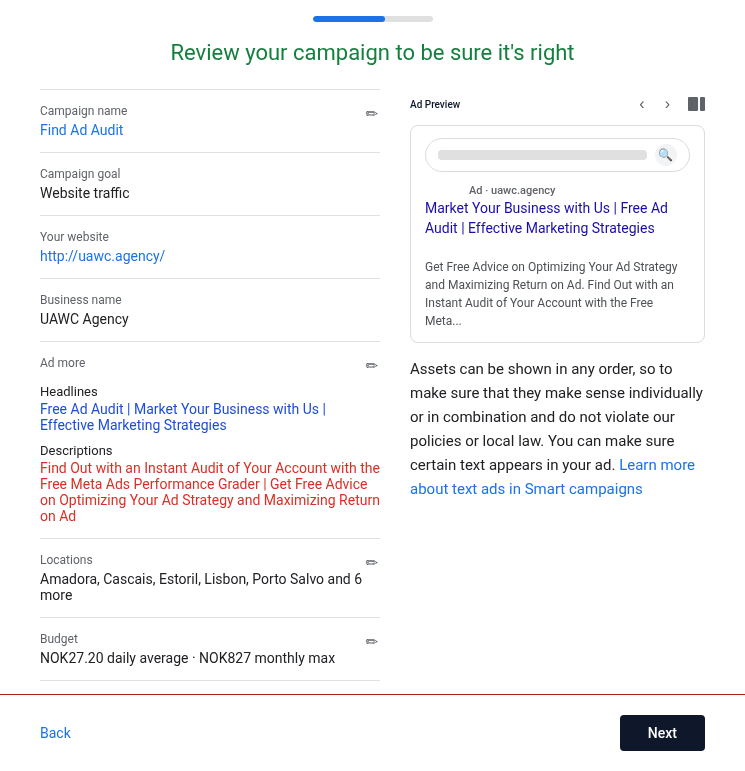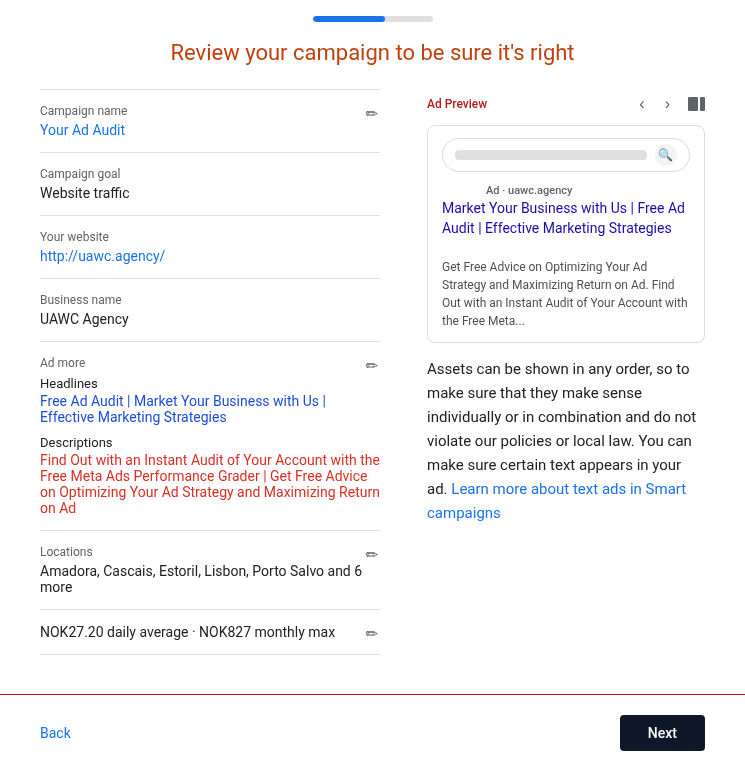--- a/index.html
+++ b/index.html
@@ -27,28 +27,28 @@
     .progress-bar-fill {
       height: 100%;
       background: #1a73e8;
       border-radius: 3px;
       width: 60%;
     }
     .page-title {
       text-align: center;
       font-size: 22px;
       font-weight: 400;
-      color: #c2410c;
+      color: #15803d;
       padding: 10px 0 24px;
     }
     .content-area {
       display: flex;
       flex-direction: row;
       padding: 0 40px;
-      gap: 47px;
+      gap: 30px;
     }
     .left-panel {
       flex: 0 0 340px;
       border-top: 1px solid #e0e0e0;
     }
     .right-panel {
       flex: 1;
       padding-top: 0;
     }
     .section-row {
@@ -80,34 +80,34 @@
       color: #1d4ed8;
       font-size: 14px;
     }
     .desc-text {
       color: #d93025;
       font-size: 14px;
     }
     .sub-label {
       font-size: 13px;
       color: #202124;
-      margin-top: 6px;
+      margin-top: 14px;
       margin-bottom: 2px;
     }
     
     .ad-preview-header {
       display: flex;
       align-items: center;
       justify-content: space-between;
       margin-bottom: 10px;
       padding-top: 4px;
     }
     .ad-preview-title {
-      font-size: 12px;
-      color: #b91c1c;
+      font-size: 10px;
+      color: #0f172a;
       font-weight: 500;
     }
     .preview-nav {
       display: flex;
       align-items: center;
       gap: 8px;
     }
     .nav-arrow {
       font-size: 16px;
       color: #5f6368;
@@ -241,21 +241,21 @@
 </div>
 
 <h1 class="page-title">Review your campaign to be sure it's right</h1>
 
 <div class="content-area">
 
   <div class="left-panel">
 
     <div class="section-row">
       <div class="section-label">Campaign name</div>
-      <div class="section-value link-color">Your Ad Audit</div>
+      <div class="section-value link-color">Find Ad Audit</div>
       <span class="edit-icon pencil-icon"></span>
     </div>
 
     <div class="section-row">
       <div class="section-label">Campaign goal</div>
       <div class="section-value">Website traffic</div>
     </div>
 
     <div class="section-row">
       <div class="section-label">Your website</div>
@@ -277,20 +277,21 @@
     </div>
 
     <div class="section-row">
       <div class="section-label">Locations</div>
       <div class="section-value">Amadora, Cascais, Estoril, Lisbon, Porto Salvo and 6 more</div>
       <span class="edit-icon pencil-icon"></span>
     </div>
 
 
     <div class="section-row">
+      <div class="section-label">Budget</div>
       <div class="section-value">NOK27.20 daily average · NOK827 monthly max</div>
       <span class="edit-icon pencil-icon"></span>
     </div>
 
   </div>
 
   <div class="right-panel">
     <div class="ad-preview-header">
       <span class="ad-preview-title">Ad Preview</span>
       <div class="preview-nav">

